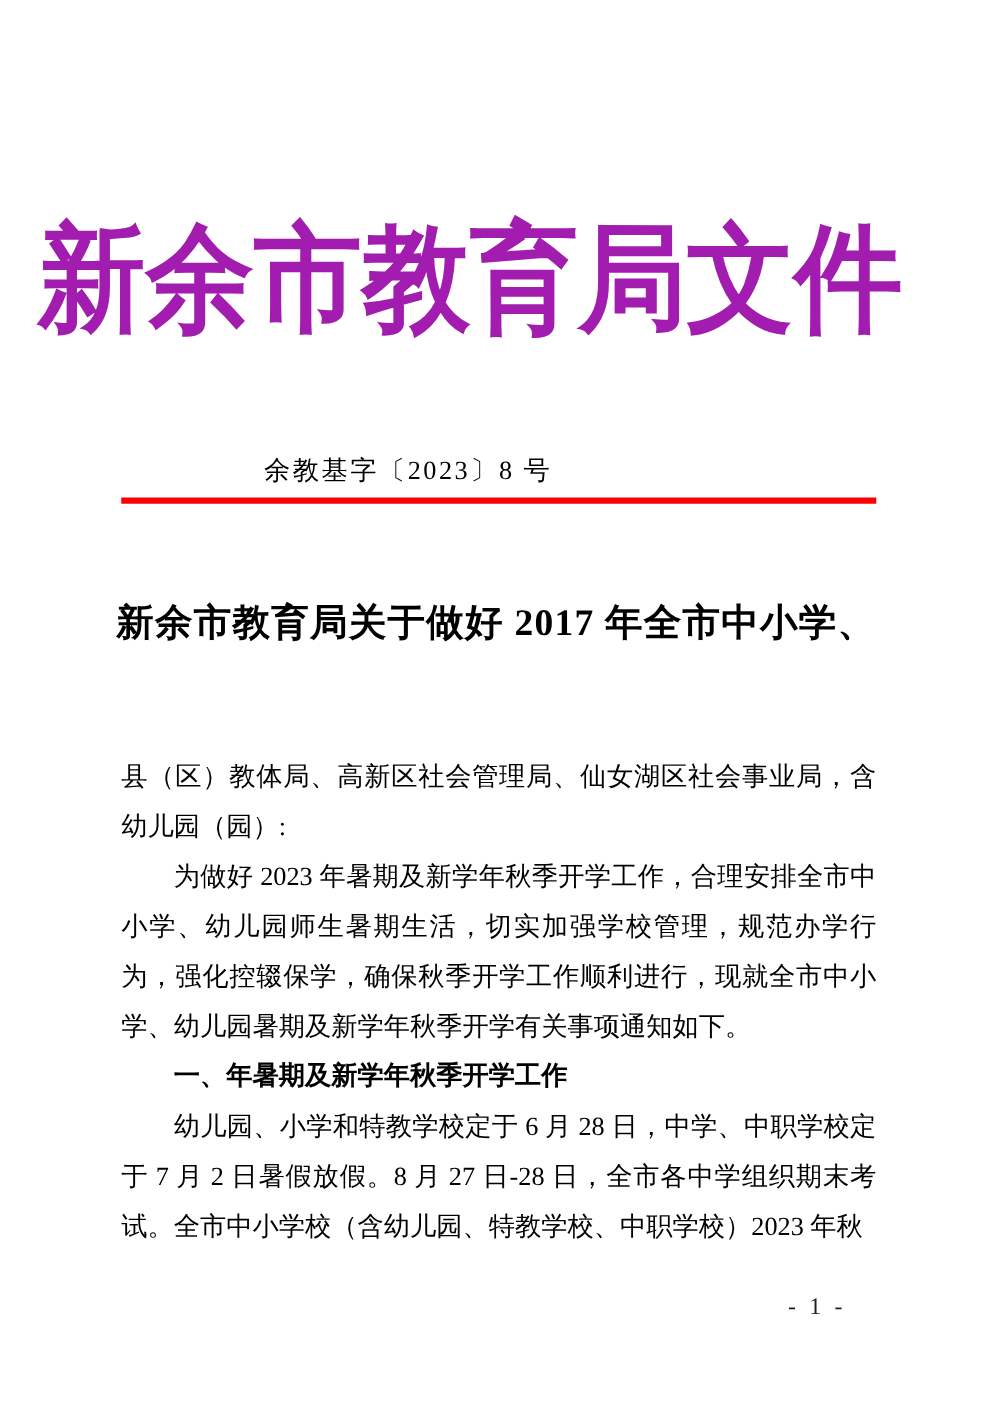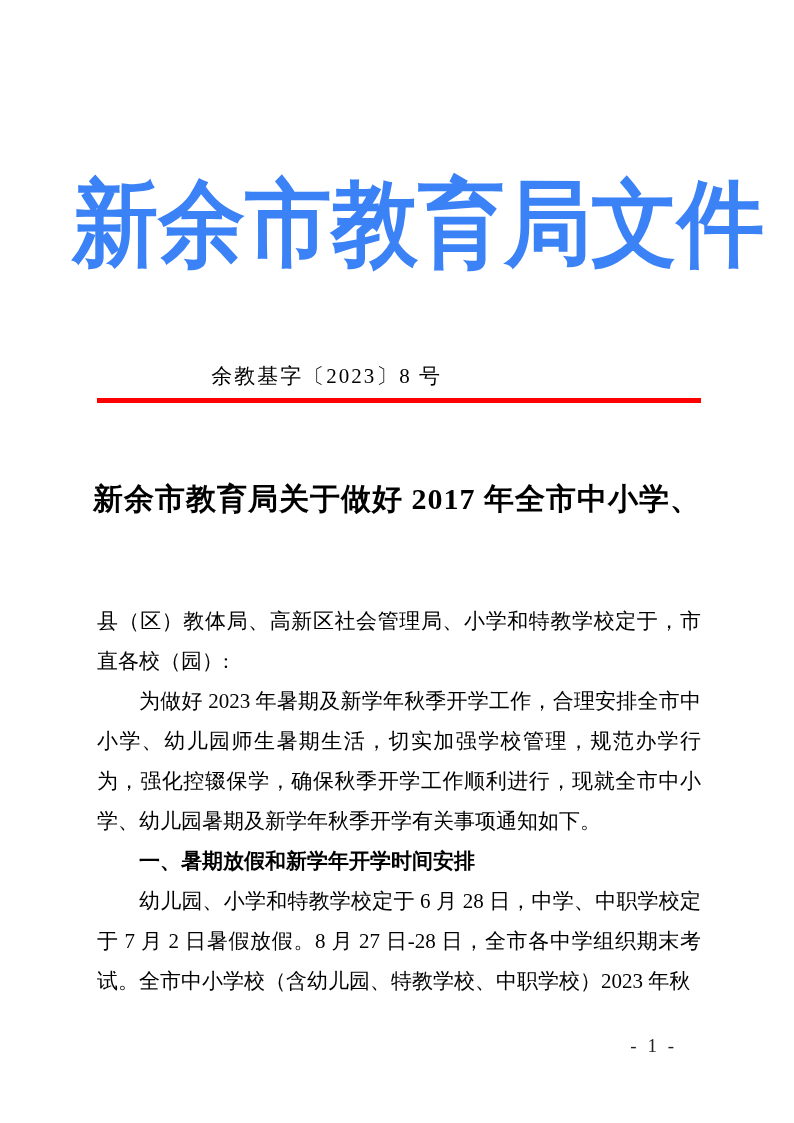--- a/index.html
+++ b/index.html
@@ -14,22 +14,22 @@
     background: #ffffff;
     overflow: hidden;
     color: #000000;
     font-family: "Liberation Serif", "DejaVu Serif", serif;
   }
   .agency-title {
     position: absolute;
     top: 168px;
     left: 0;
     width: 794px;
-    text-align: right;
-    color: #3b82f6;
+    text-align: left;
+    color: #a21caf;
     font-weight: 900;
     font-size: 94px;
     line-height: 112px;
     white-space: nowrap;
   }
   .agency-title .squeeze {
     display: inline-block;
     transform: scaleX(0.92);
     transform-origin: 50% 50%;
   }
@@ -103,21 +103,21 @@
 
   <div class="doc-number">余教基字〔2023〕8 号</div>
 
   <div class="red-line"></div>
 
   <div class="doc-title">
     <div>新余市教育局关于做好 2017 年全市中小学、</div>
   </div>
 
   <div class="body-text">
-    <p>县（区）教体局、高新区社会管理局、小学和特教学校定于，市直各校（园）:</p>
+    <p>县（区）教体局、高新区社会管理局、仙女湖区社会事业局，含幼儿园（园）:</p>
     <p class="indent">为做好 2023 年暑期及新学年秋季开学工作，合理安排全市中小学、幼儿园师生暑期生活，切实加强学校管理，规范办学行为，强化控辍保学，确保秋季开学工作顺利进行，现就全市中小学、幼儿园暑期及新学年秋季开学有关事项通知如下。</p>
-    <p class="section-heading">一、暑期放假和新学年开学时间安排</p>
+    <p class="section-heading">一、年暑期及新学年秋季开学工作</p>
     <p class="indent">幼儿园、小学和特教学校定于 6 月 28 日，中学、中职学校定于 7 月 2 日暑假放假。8 月 27 日-28 日，全市各中学组织期末考试。全市中小学校（含幼儿园、特教学校、中职学校）2023 年秋</p>
   </div>
 
   <div class="page-number">- 1 -</div>
 
 </div>
 
 </body></html>

